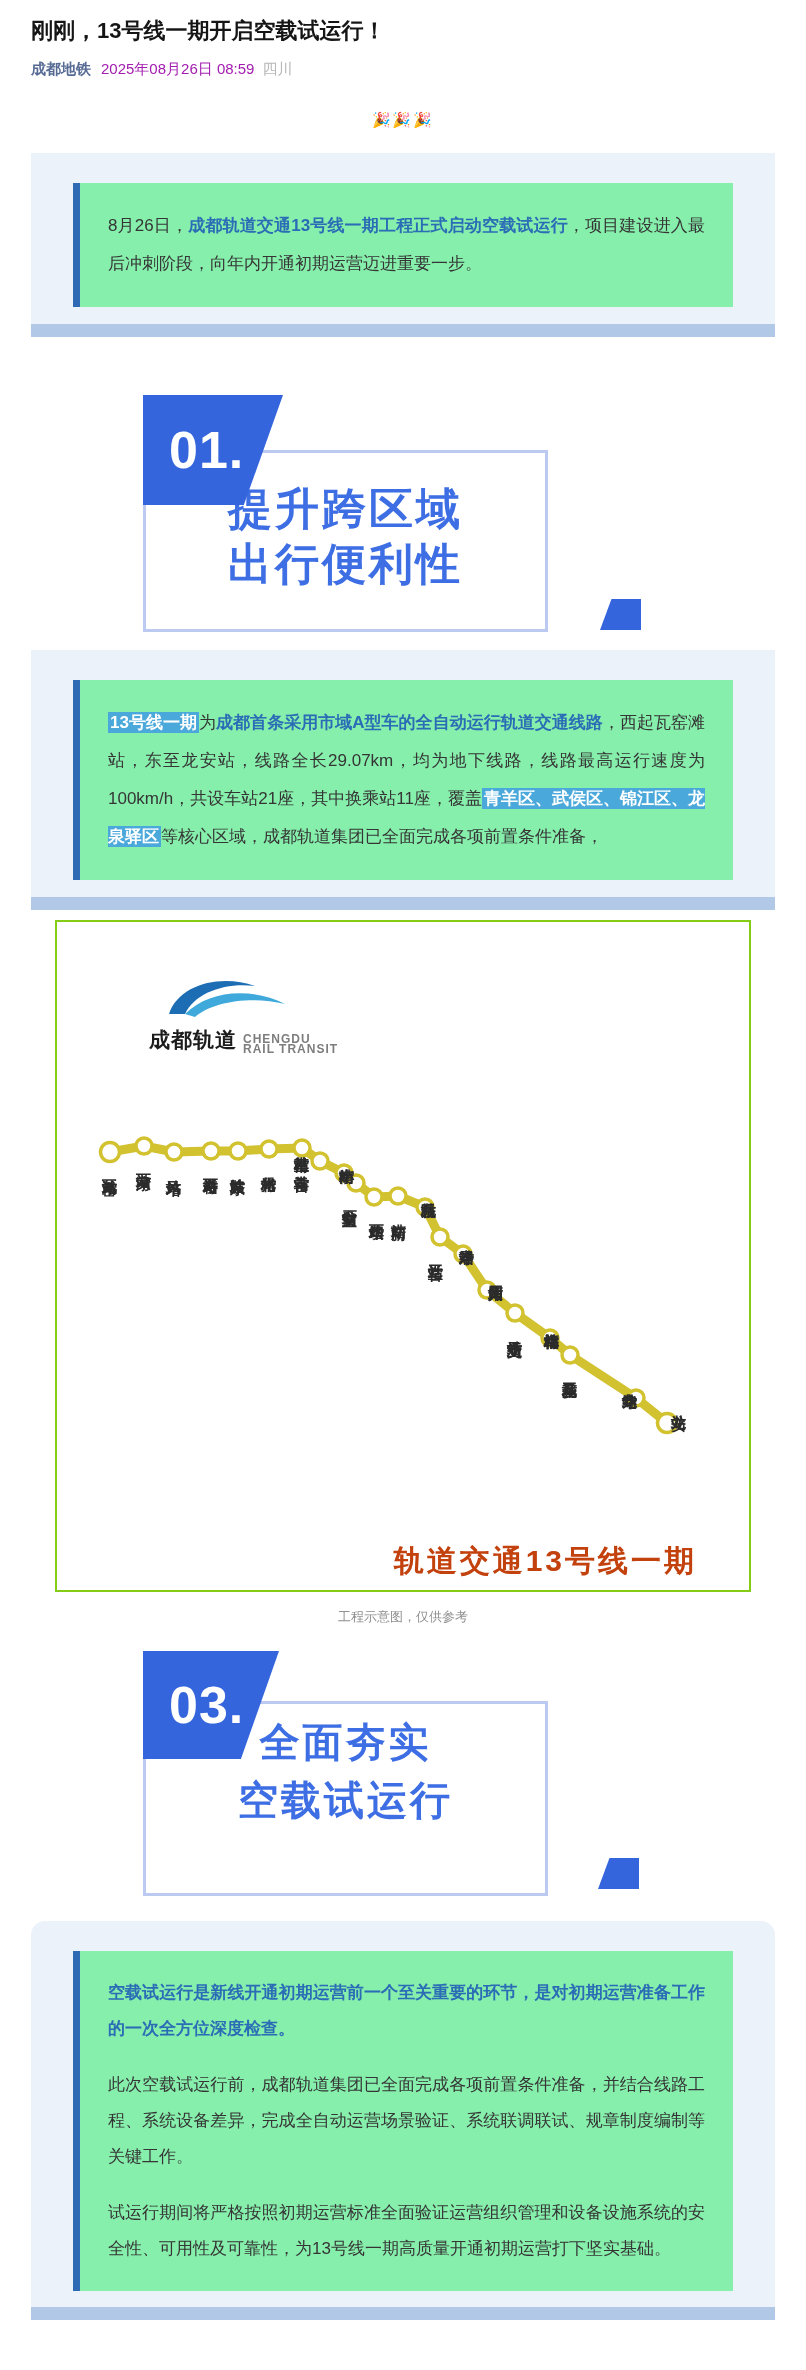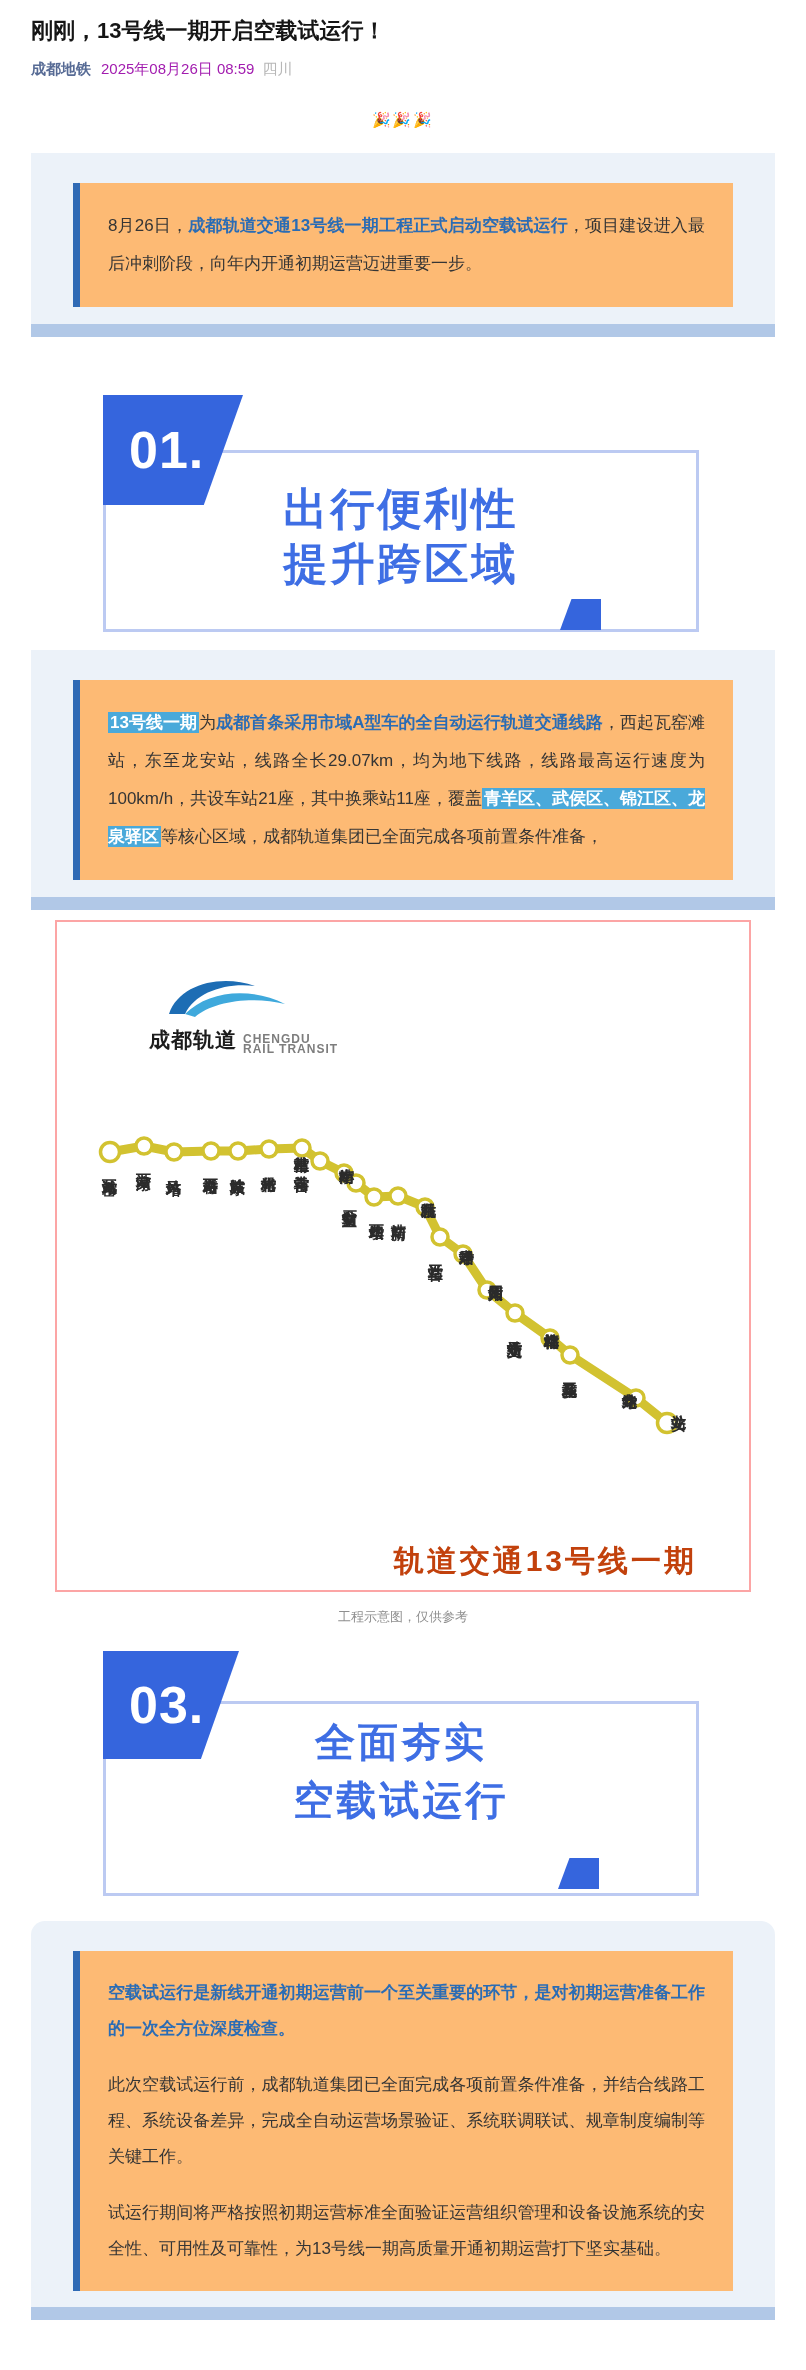--- a/index.html
+++ b/index.html
@@ -13,34 +13,34 @@
   h1.title{margin:16px 0 0;font-size:22px;line-height:30px;font-weight:700;color:#151515;}
   .byline{margin-top:13px;font-size:15px;line-height:20px;}
   .byline .account{color:#576b95;font-weight:600;margin-right:10px;cursor:pointer;}
   .byline .meta{color:#a21caf;}
   .byline .region{color:#b7b7b7;margin-left:8px;}
   .emojis{margin-top:30px;text-align:center;font-size:15px;line-height:22px;letter-spacing:2px;}
   
   .panel{background:#ecf2f9;padding-top:30px;}
   .panel .strip{height:13px;background:#b1c8e7;margin-top:17px;}
   .card{
-    margin:0 42px;background:#fdba74;border-left:7px solid #2f6ab5;
+    margin:0 42px;background:#86efac;border-left:7px solid #2f6ab5;
     padding:24px 28px;font-size:17px;line-height:38px;color:#353535;text-align:justify;
   }
   .card .blue-bold{color:#2a6cb5;font-weight:700;}
   .hl{background:#4aa9da;color:#ffffff;font-weight:700;padding:1px 2px;}
   #panel-intro{margin-top:22px;}
   #panel-line{margin-top:20px;}
   #panel-prep{margin-top:25px;border-radius:14px;}
   #panel-prep .card{padding:24px 28px;line-height:36px;}
   #panel-prep .card p{margin:0 0 20px;}
   #panel-prep .card p:last-child{margin-bottom:0;}
   #panel-prep .strip{margin-top:16px;}
   
-  .sec-head{position:relative;width:596px;margin-left:72px;}
+  .sec-head{position:relative;width:405px;margin-left:112px;}
   .sec-head .frame{position:absolute;left:0;right:0;border:3px solid #bccaf2;}
   .sec-head .badge{
     position:absolute;top:0;left:0;background:#3565dd;color:#ffffff;
     font-weight:800;z-index:2;display:flex;align-items:center;
   }
   .sec-head .badge span{padding-left:26px;font-size:52px;letter-spacing:1px;}
   .sec-head .titles{position:relative;z-index:1;text-align:center;color:#3e6ee4;font-weight:800;}
   .sec-head .corner{position:absolute;background:#3565dd;z-index:2;
     clip-path:polygon(28% 0,100% 0,100% 100%,0 100%);}
   
@@ -51,21 +51,21 @@
   #sec1 .corner{left:457px;top:204px;width:41px;height:31px;}
   
   #sec2{height:245px;margin-top:25px;}
   #sec2 .frame{top:50px;height:189px;}
   #sec2 .badge{width:136px;height:108px;clip-path:polygon(0 0,100% 0,72% 100%,0 100%);}
   #sec2 .titles{padding-top:62px;font-size:40px;line-height:58px;letter-spacing:3px;}
   #sec2 .corner{left:455px;top:207px;width:41px;height:31px;}
   
   .map-fig{margin-top:10px;}
   .map-box{
-    margin:0 24px;height:668px;border:2px solid #fca5a5;background:#ffffff;position:relative;
+    margin:0 24px;height:668px;border:2px solid #84cc16;background:#ffffff;position:relative;
   }
   .map-box svg.rail{position:absolute;left:0;top:0;}
   .logo{position:absolute;left:92px;top:52px;}
   .logo svg{display:block;margin-left:14px;}
   .logo-row{display:flex;align-items:flex-end;gap:6px;margin-top:2px;}
   .logo-cn{font-size:21px;font-weight:800;color:#1c1c1c;letter-spacing:1px;}
   .logo-en{font-size:12px;line-height:10px;color:#7d7d7d;letter-spacing:1px;font-weight:700;}
   .map-title{
     position:absolute;right:52px;bottom:8px;font-size:30px;font-weight:800;
     color:#c2410c;letter-spacing:3px;
@@ -91,22 +91,22 @@
     </div>
     <div class="strip"></div>
   </section>
 
   <div class="sec-head" id="sec1">
     <div class="frame"></div>
     <div class="badge">
         <span>01.</span>
       </div>
     <div class="titles">
+      <div>提升跨区域</div>
       <div>出行便利性</div>
-      <div>提升跨区域</div>
     </div>
     <div class="corner"></div>
   </div>
 
   <section class="panel" id="panel-line">
     <div class="card">
       <span class="hl">13号线一期</span><span>为</span><span class="blue-bold">成都首条采用市域A型车的全自动运行轨道交通线路</span><span>，西起瓦窑滩站，东至龙安站，线路全长29.07km，均为地下线路，线路最高运行速度为100km/h，共设车站21座，其中换乘站11座，覆盖</span><span class="hl">青羊区、武侯区、锦江区、龙泉驿区</span><span>等核心区域，成都轨道集团已全面完成各项前置条件准备，</span>
     </div>
     <div class="strip"></div>
   </section>

